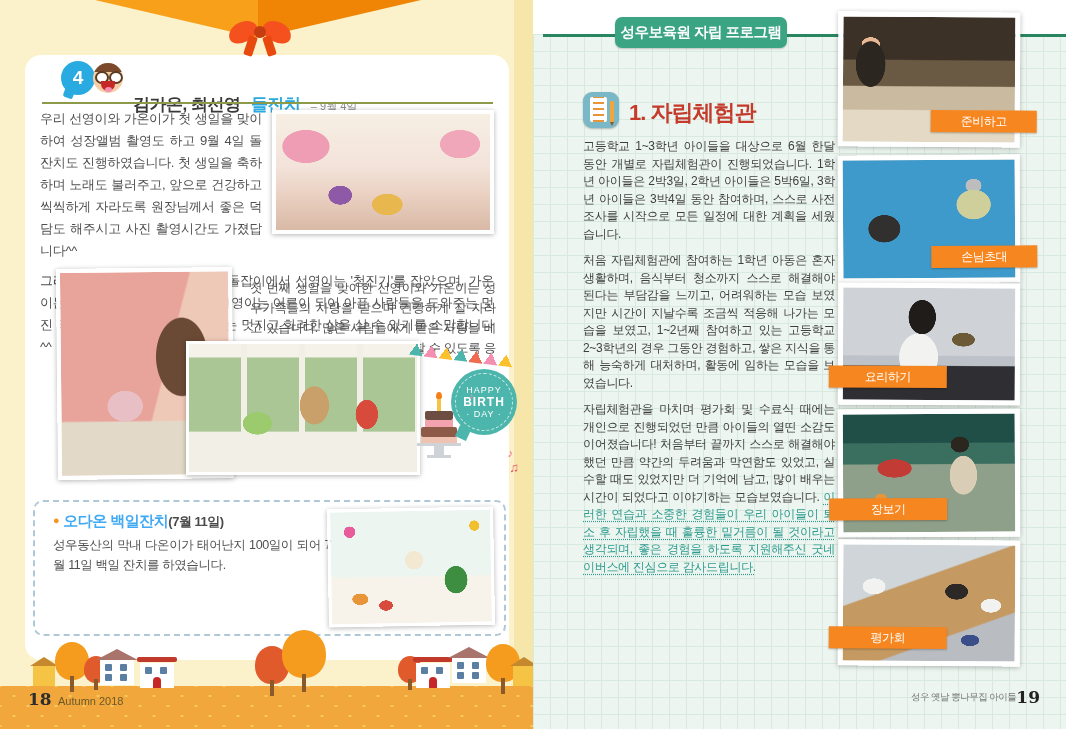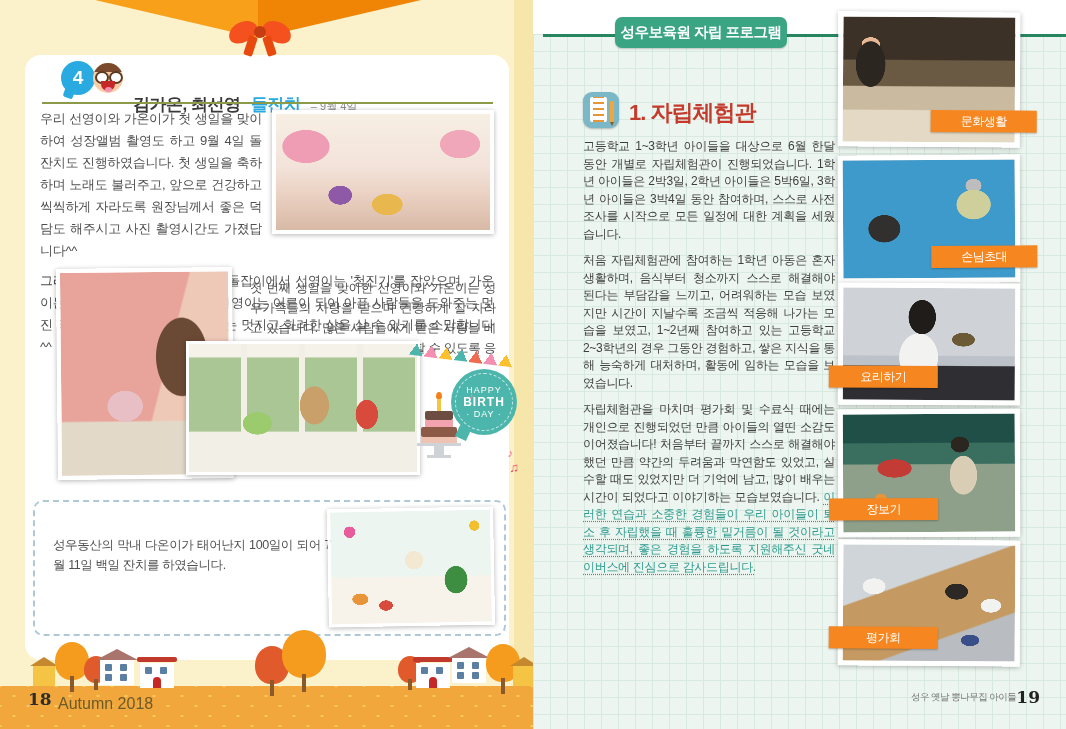--- a/index.html
+++ b/index.html
@@ -106,21 +106,21 @@
         radial-gradient(12px 9px at 34% 84%, #D84A3B 0 56%, transparent 58%),
         radial-gradient(16px 16px at 52% 44%, #F3E8D2 0 56%, transparent 58%),
         radial-gradient(10px 10px at 12% 18%, #E85C9C 0 56%, transparent 58%),
         radial-gradient(9px 9px at 90% 14%, #F2C02E 0 56%, transparent 58%),
         linear-gradient(180deg,#EDF5F0 0 58%, #F7F3EA 59% 100%);}
   
   .band{position:absolute;left:0;top:686px;width:533px;height:43px;background:#F1A73B;z-index:4;
         background-image:radial-gradient(#F8C95E 1.5px,transparent 1.8px),radial-gradient(#F8C95E 1.5px,transparent 1.8px);
         background-size:28px 20px,28px 20px;background-position:0 0,14px 10px;}
   .pnumL{position:absolute;left:28px;top:3px;font-family:"DejaVu Serif","Liberation Serif",serif;font-size:17px;font-weight:bold;color:#2e2e2e;z-index:5;}
-  .season{position:absolute;left:58px;top:9px;font-size:16px;color:#6B5A2A;z-index:5;}
+  .season{position:absolute;left:58px;top:9px;font-size:11px;color:#6B5A2A;z-index:5;}
   .town{position:absolute;left:0;top:630px;width:533px;height:56px;z-index:5;}
   .tree{position:absolute;}
   .tree .top{width:34px;height:38px;background:#F59B1E;border-radius:50% 50% 46% 46%;}
   .tree .trunk{width:4px;height:16px;background:#8A5A2B;margin:-4px auto 0;}
   .tree.red .top{background:#E05A2B;}
   .tree.sm .top{width:24px;height:27px;} .tree.sm .trunk{height:11px;}
   .tree.lg .top{width:44px;height:48px;} .tree.lg .trunk{height:18px;}
   .house{position:absolute;width:34px;height:25px;background:#fff;}
   .house .roof{position:absolute;left:-4px;top:-11px;width:0;height:0;border-left:21px solid transparent;border-right:21px solid transparent;border-bottom:11px solid #A9746C;}
   .house .w{position:absolute;width:7px;height:7px;background:#5B7EA3;border-radius:1px;}
@@ -144,21 +144,21 @@
   .nbIcon .pencil{position:absolute;right:5px;top:9px;width:4px;height:21px;background:#F2A53B;border-radius:1px;}
   .nbIcon .pencil::after{content:"";position:absolute;left:0;bottom:-4px;width:0;height:0;border-left:2px solid transparent;border-right:2px solid transparent;border-top:4px solid #8A5A2B;}
   .secTitle{position:absolute;left:46px;top:6px;font-size:22px;font-weight:bold;color:#C43A2B;letter-spacing:-1px;white-space:nowrap;}
   .rbody{position:absolute;left:50px;top:138px;width:252px;color:#3f3f3f;font-size:12px;line-height:17.5px;text-align:justify;letter-spacing:-0.3px;}
   .rbody p{margin:0 0 9px 0;}
   .tealTxt{color:#2E9B8F;text-decoration:underline dotted;text-underline-offset:3px;}
   .pcol{position:absolute;left:305px;top:0;width:215px;height:729px;}
   .pframe{position:absolute;left:0;width:172px;background:#ddd;border:5px solid #fff;box-shadow:0 1px 5px rgba(0,0,0,.28);}
   .lblR{position:absolute;right:-22px;bottom:10px;width:106px;height:22px;background:#F6861F;color:#fff;font-size:12px;
         text-align:center;line-height:22px;letter-spacing:-0.5px;box-shadow:0 1px 2px rgba(0,0,0,.25);}
-  .lblL{position:absolute;left:-14px;bottom:12px;width:109px;height:22px;background:#F6861F;color:#fff;font-size:12px;
+  .lblL{position:absolute;left:-14px;bottom:12px;width:118px;height:22px;background:#F6861F;color:#fff;font-size:12px;
         text-align:center;line-height:22px;letter-spacing:-0.5px;box-shadow:0 1px 2px rgba(0,0,0,.25);}
   .ph1{top:12px;height:125px;transform:rotate(0.4deg);
      background:
       radial-gradient(26px 40px at 16% 38%, #2C2620 0 56%, transparent 58%),
       radial-gradient(16px 12px at 16% 22%, #E8B794 0 56%, transparent 58%),
       linear-gradient(180deg,#3C3127 0 34%, #6B5A43 35% 55%, #C9BAA0 56% 74%, #E3D9C4 75% 100%);}
   .ph2{top:155px;height:118px;transform:rotate(-0.4deg);
      background:
       radial-gradient(30px 26px at 76% 38%, #CFCF9C 0 56%, transparent 58%),
       radial-gradient(14px 12px at 76% 22%, #BDBDBD 0 56%, transparent 58%),
@@ -256,20 +256,23 @@
           <span class="l1">HAPPY</span>
           <span class="l2">BIRTH</span>
           <span class="l3">· DAY ·</span>
         </div>
         <span class="note n1">♪</span>
         <span class="note n2">♫</span>
         <span class="note n3">♪</span>
       </div>
 
       <div class="dbox">
+        <div class="dboxTitle">
+          <span class="bullet">●</span><span>오다온 백일잔치</span><span class="bdate">(7월 11일)</span>
+        </div>
         <div class="dboxBody">
           <p>성우동산의 막내 다온이가 태어난지 100일이 되어 7월 11일 백일 잔치를 하였습니다.</p>
         </div>
         <div class="photo phD"></div>
       </div>
     </div>
 
     <div class="town">
       <div class="house yellow" style="left:33px;top:36px">
           <div class="roof"></div>
@@ -349,21 +352,21 @@
     </div>
 
     <div class="rbody">
       <p>고등학교 1~3학년 아이들을 대상으로 6월 한달 동안 개별로 자립체험관이 진행되었습니다. 1학년 아이들은 2박3일, 2학년 아이들은 5박6일, 3학년 아이들은 3박4일 동안 참여하며, 스스로 사전 조사를 시작으로 모든 일정에 대한 계획을 세웠습니다.</p>
       <p>처음 자립체험관에 참여하는 1학년 아동은 혼자 생활하며, 음식부터 청소까지 스스로 해결해야 된다는 부담감을 느끼고, 어려워하는 모습 보였지만 시간이 지날수록 조금씩 적응해 나가는 모습을 보였고, 1~2년째 참여하고 있는 고등학교 2~3학년의 경우 그동안 경험하고, 쌓은 지식을 통해 능숙하게 대처하며, 활동에 임하는 모습을 보였습니다.</p>
       <p><span>자립체험관을 마치며 평가회 및 수료식 때에는 개인으로 진행되었던 만큼 아이들의 열띤 소감도 이어졌습니다! 처음부터 끝까지 스스로 해결해야 했던 만큼 약간의 두려움과 막연함도 있었고, 실수할 때도 있었지만 더 기억에 남고, 많이 배우는 시간이 되었다고 이야기하는 모습보였습니다. </span><span class="tealTxt">이러한 연습과 소중한 경험들이 우리 아이들이 퇴소 후 자립했을 때 훌륭한 밑거름이 될 것이라고 생각되며, 좋은 경험을 하도록 지원해주신 굿네이버스에 진심으로 감사드립니다.</span></p>
     </div>
 
     <div class="pcol">
       <div class="pframe ph1">
-        <div class="lblR">문화생활</div>
+        <div class="lblR">준비하고</div>
       </div>
       <div class="pframe ph2">
         <div class="lblR">손님초대</div>
       </div>
       <div class="pframe ph3">
         <div class="lblL">요리하기</div>
       </div>
       <div class="pframe ph4">
         <div class="lblL">장보기</div>
       </div>

